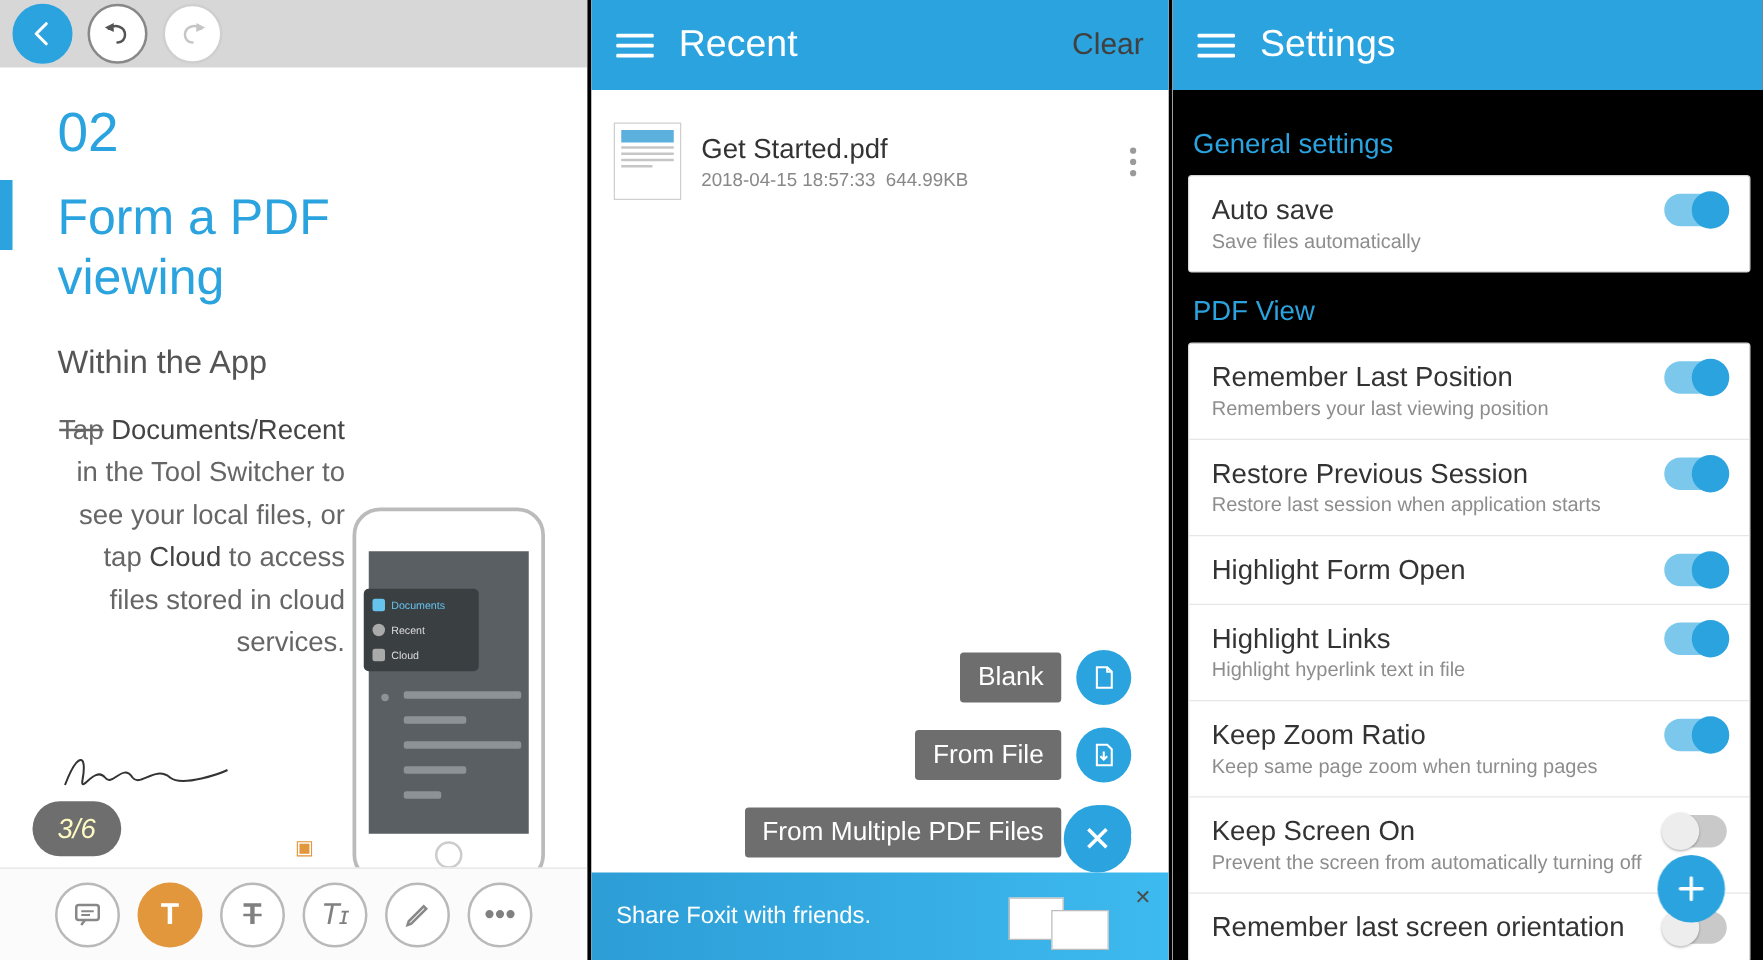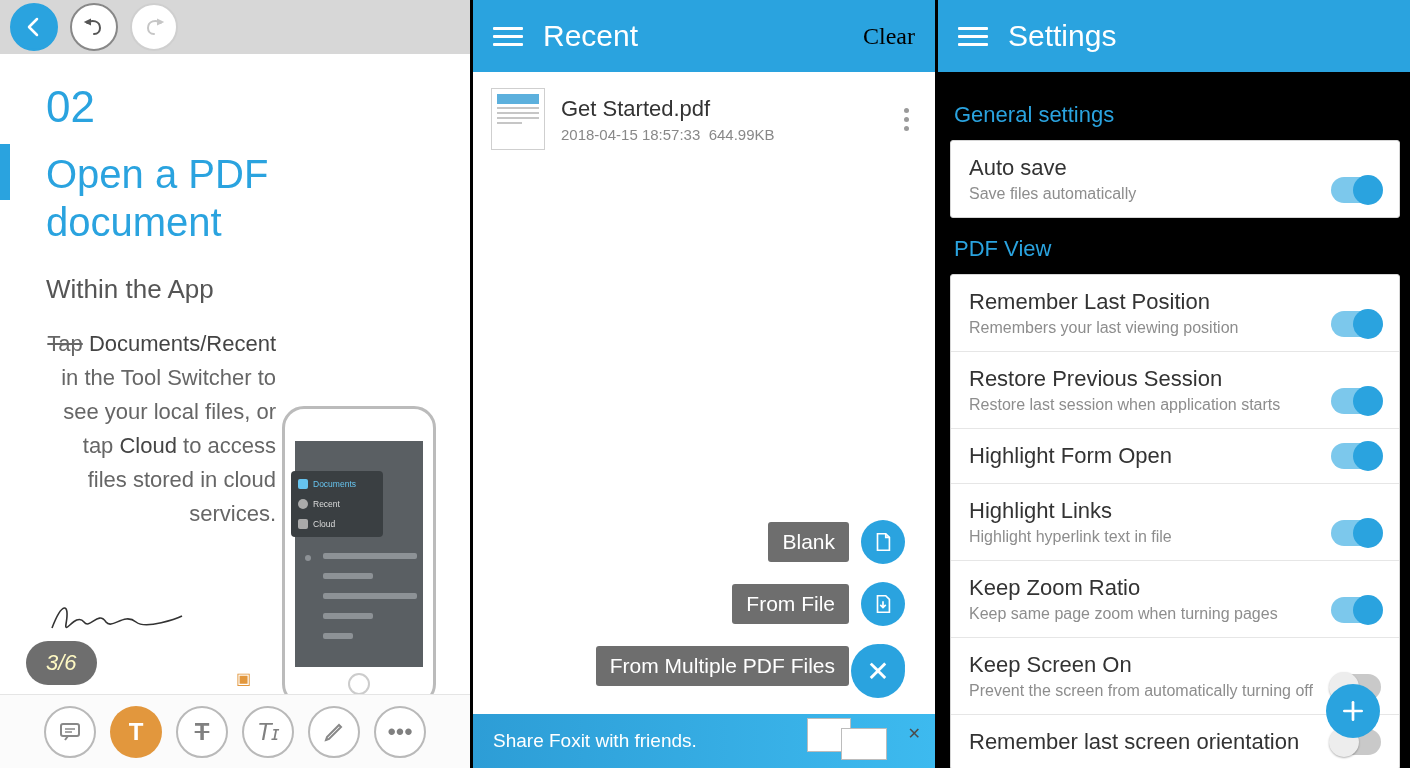--- a/index.html
+++ b/index.html
@@ -39,48 +39,48 @@
 
 .p1-bottom { position: absolute; left: 0; right: 0; bottom: 0; height: 74px; display: flex; align-items: center; justify-content: center; gap: 14px; background: #fbfbfb; border-top: 1px solid #e5e5e5; }
 .tool-btn { width: 52px; height: 52px; border-radius: 50%; border: 2px solid #b9b9b9; display: flex; align-items: center; justify-content: center; background: #fff; font-size: 24px; color: #808080; }
 .tool-btn.active { background: #e2973d; border: none; color: #fff; }
 
 
 .hdr { height: 72px; background: #2aa3df; color: #fff; display: flex; align-items: center; padding: 0 20px; gap: 20px; }
 .hdr-title { font-size: 30px; flex: 1; }
 .menu-icon { width: 30px; display: flex; flex-direction: column; gap: 5px; }
 .menu-icon span { display: block; height: 3px; background: #fff; border-radius: 1px; }
-.clear-btn { font-size: 24px; color: #000000; font-family: Liberation Serif, serif; }
-
-.file-row { display: flex; padding: 16px 18px; align-items: center; gap: 16px; }
+.clear-btn { font-size: 24px; color: #404040; }
+
+.file-row { display: flex; padding: 26px 18px; align-items: center; gap: 16px; }
 .thumb { width: 54px; height: 62px; border: 1px solid #cfcfcf; background: #fff; padding: 5px; display: flex; flex-direction: column; gap: 3px; }
 .thumb .bar1 { height: 10px; background: #5cb0dd; }
 .thumb .barline { height: 2px; background: #c6c6c6; }
 .file-name { font-size: 22px; color: #333; }
 .file-meta { font-size: 15px; color: #888; margin-top: 4px; }
 .kebab { margin-left: auto; display: flex; flex-direction: column; gap: 4px; padding: 8px; }
 .kebab span { width: 5px; height: 5px; background: #9a9a9a; border-radius: 50%; }
 
 .fab-menu { position: absolute; right: 30px; bottom: 80px; display: flex; flex-direction: column; align-items: flex-end; gap: 18px; }
 .fab-row { display: flex; align-items: center; gap: 12px; margin-left: 48px; }
 .fab-label { background: #6e6e6e; color: #fff; font-size: 21px; padding: 8px 14px; border-radius: 3px; }
 .fab-circ { width: 44px; height: 44px; border-radius: 50%; background: #2aa3df; display: flex; align-items: center; justify-content: center; }
 .fab-circ svg { fill: #fff; width: 22px; height: 22px; }
 .fab-main { position: absolute; right: 30px; bottom: 70px; width: 54px; height: 54px; border-radius: 50%; background: #2aa3df; display: flex; align-items: center; justify-content: center; color: #fff; font-size: 28px; }
 
-.share-bar { position: absolute; left: 0; right: 0; bottom: 0; height: 54px; background: linear-gradient(90deg, #2d9dd6, #3dbaef); display: flex; align-items: center; padding: 0 20px; color: #fff; font-size: 19px; }
+.share-bar { position: absolute; left: 0; right: 0; bottom: 0; height: 70px; background: linear-gradient(90deg, #2d9dd6, #3dbaef); display: flex; align-items: center; padding: 0 20px; color: #fff; font-size: 19px; }
 .share-close { position: absolute; right: 14px; top: 10px; color: #4c4c4c; font-size: 16px; }
 .share-illus { position: absolute; right: 40px; bottom: 2px; width: 88px; height: 54px; }
 .share-illus .box { position: absolute; background: #fff; border: 1px solid #bcbcbc; }
 
 
 .p3-body { flex: 1; overflow-y: auto; background: #000000; padding: 12px 10px 30px 12px; }
 .section-title { color: #2aa3df; font-size: 22px; padding: 18px 4px 12px 4px; }
 .card { background: #fff; border: 1px solid #d6d6d6; border-radius: 3px; }
-.row { padding: 14px 18px; display: flex; align-items: flex-end; border-bottom: 1px solid #e6e6e6; }
+.row { padding: 14px 18px; display: flex; align-items: flex-start; border-bottom: 1px solid #e6e6e6; }
 .row:last-child { border-bottom: none; }
 .row-txt { flex: 1; }
 .row-title { font-size: 22px; color: #333; }
 .row-sub { font-size: 16px; color: #8d8d8d; margin-top: 4px; }
 .toggle { width: 50px; height: 26px; background: #7cc8ec; border-radius: 13px; position: relative; }
 .toggle .knob { position: absolute; right: -2px; top: -2px; width: 30px; height: 30px; background: #2aa3df; border-radius: 50%; }
 .toggle.off { background: #c9c9c9; }
 .toggle.off .knob { background: #ededed; left: -2px; right: auto; box-shadow: 0 1px 2px rgba(0,0,0,.3); }
 .fab-plus { position: absolute; right: 30px; bottom: 30px; width: 54px; height: 54px; border-radius: 50%; background: #2aa3df; display: flex; align-items: center; justify-content: center; }
 .fab-plus svg { stroke: #fff; }
@@ -104,22 +104,22 @@
       <svg viewBox="0 0 24 24">
           <path d="M16 5v4l4-2-4-2zm3 3c-5-4-13-2-13 5 0 3 2 6 6 6" stroke="#c6c6c6" stroke-width="2" fill="none" stroke-linecap="round"></path>
         </svg>
     </div>
   </div>
 
   <div class="p1-body">
     <div class="side-tab"></div>
     <div class="num">02</div>
     <div class="p1-title">
-      <span>Open a PDF</span><br>
-      <span>document</span>
+      <span>Form a PDF</span><br>
+      <span>viewing</span>
     </div>
     <div class="p1-sub">Within the App</div>
     <div class="p1-text">
       <span class="tap">Tap</span>
       <span class="bold">Documents/Recent</span><span> in  the Tool Switcher to see your local files, or tap </span><span class="bold">Cloud</span><span> to access files stored in cloud services.</span>
     </div>
 
     <div class="phone-illus">
       <div class="phone-screen">
         <div class="phone-menu">

